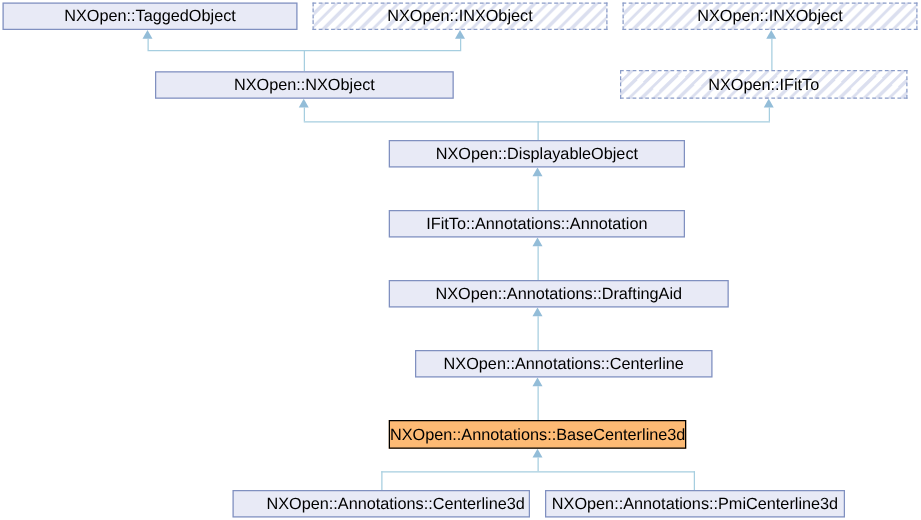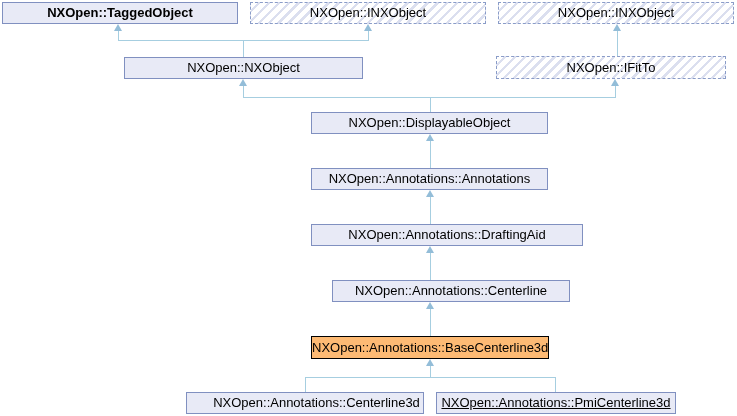--- a/index.html
+++ b/index.html
@@ -22,32 +22,32 @@
     text-align:center;font-size:13px;color:#000;white-space:nowrap;overflow:hidden;
     background:#e8eaf6;border:1px solid #8090c0;cursor:pointer;
   }
   .node.hatched{
     background-color:#ffffff;
     background-image:repeating-linear-gradient(135deg,rgba(255,255,255,0) 0px,rgba(255,255,255,0) 4.5px,#dbdfef 4.5px,#dbdfef 7px);
     border:1px dashed #8a9cc8;
   }
   .node.current{background:#fdba74;border:1px solid #000000;cursor:default;}
   
-  .n0{left:2px;top:2px;width:236px;font-weight:bold;}
+  .n0{left:2px;top:2px;width:236px;}
   .n1{left:250px;top:2px;width:236px;}
   .n2{left:498px;top:2px;width:236px;}
   .n3{left:124px;top:57px;width:239px;}
   .n4{left:496px;top:56px;width:230px;height:23px;line-height:21px;}
   .n5{left:311px;top:112px;width:237px;}
   .n6{left:311px;top:168px;width:237px;}
   .n7{left:311px;top:224px;width:272px;}
   .n8{left:311px;top:280px;width:238px;margin-left:21px;}
   .n9{left:311px;top:336px;width:238px;height:23px;line-height:21px;}
   .n10{left:186px;top:392px;width:238px;padding-left:23px;}
-  .n11{left:436px;top:392px;width:240px;text-decoration:underline;}
+  .n11{left:436px;top:392px;width:240px;}
 </style>
 </head>
 <body>
 
 <div class="canvas">
 
   <div>
     <div class="seg v" style="left:243px;top:40px;height:17px"></div>
     <div class="seg h" style="left:118px;top:40px;width:251px"></div>
     <div class="seg v" style="left:118px;top:31px;height:9px"></div>
@@ -97,20 +97,20 @@
     <div class="seg v" style="left:555px;top:377px;height:15px"></div>
     <div class="arrow" style="left:426px;top:359px"></div>
   </div>
 
   <div class="node n0">NXOpen::TaggedObject</div>
   <div class="node hatched n1">NXOpen::INXObject</div>
   <div class="node hatched n2">NXOpen::INXObject</div>
   <div class="node n3">NXOpen::NXObject</div>
   <div class="node hatched n4">NXOpen::IFitTo</div>
   <div class="node n5">NXOpen::DisplayableObject</div>
-  <div class="node n6">NXOpen::Annotations::Annotations</div>
+  <div class="node n6">IFitTo::Annotations::Annotation</div>
   <div class="node n7">NXOpen::Annotations::DraftingAid</div>
   <div class="node n8">NXOpen::Annotations::Centerline</div>
   <div class="node current n9">NXOpen::Annotations::BaseCenterline3d</div>
   <div class="node n10">NXOpen::Annotations::Centerline3d</div>
   <div class="node n11">NXOpen::Annotations::PmiCenterline3d</div>
 
 </div>
 
 </body></html>

